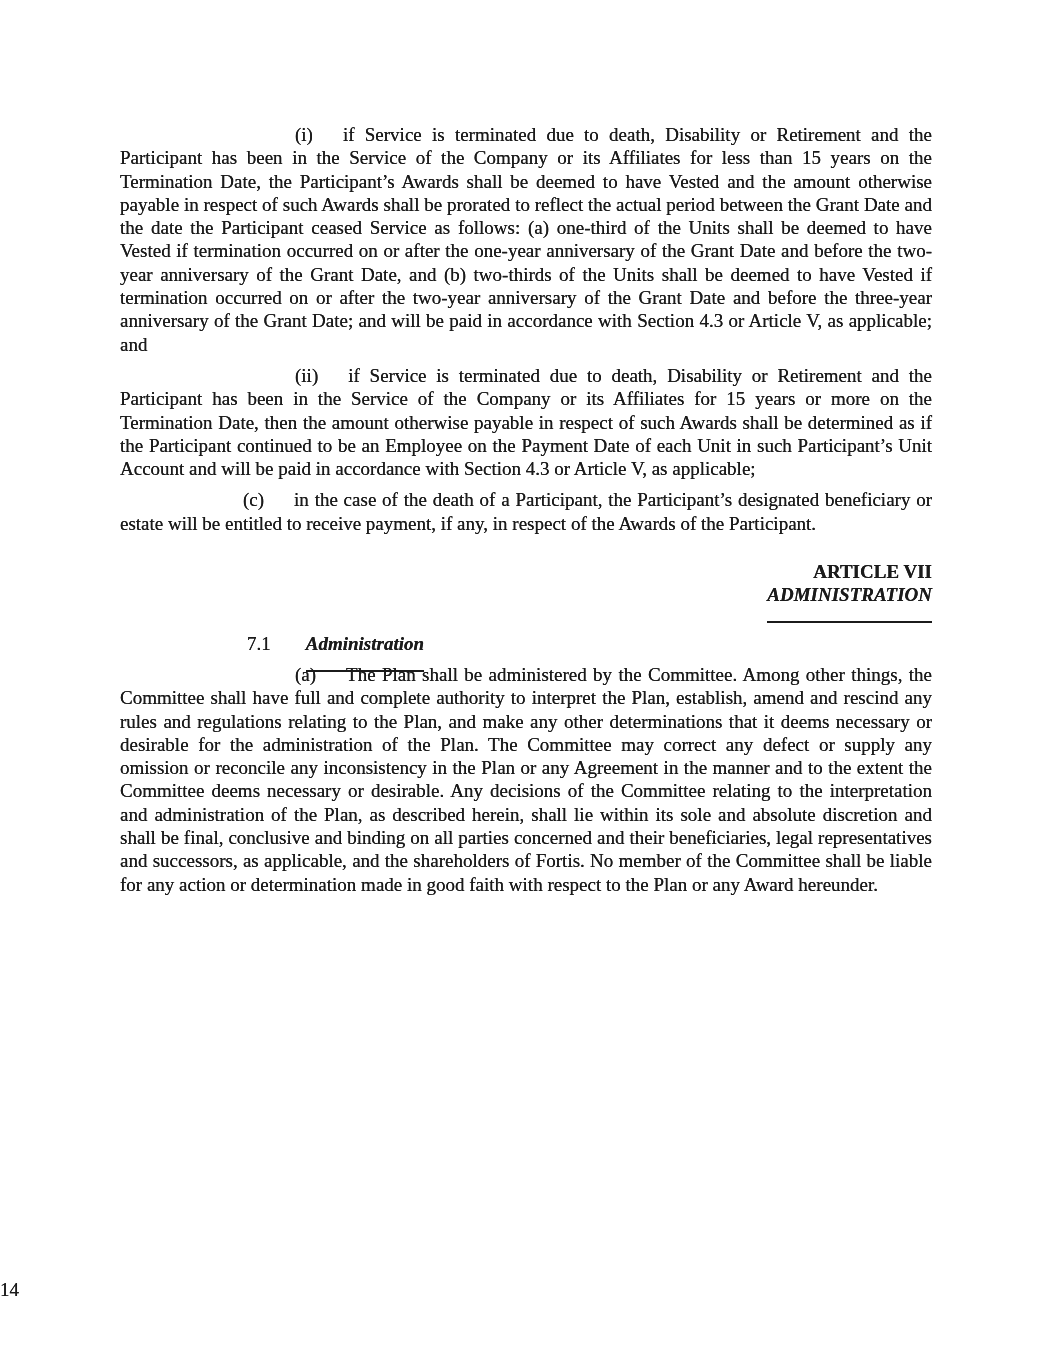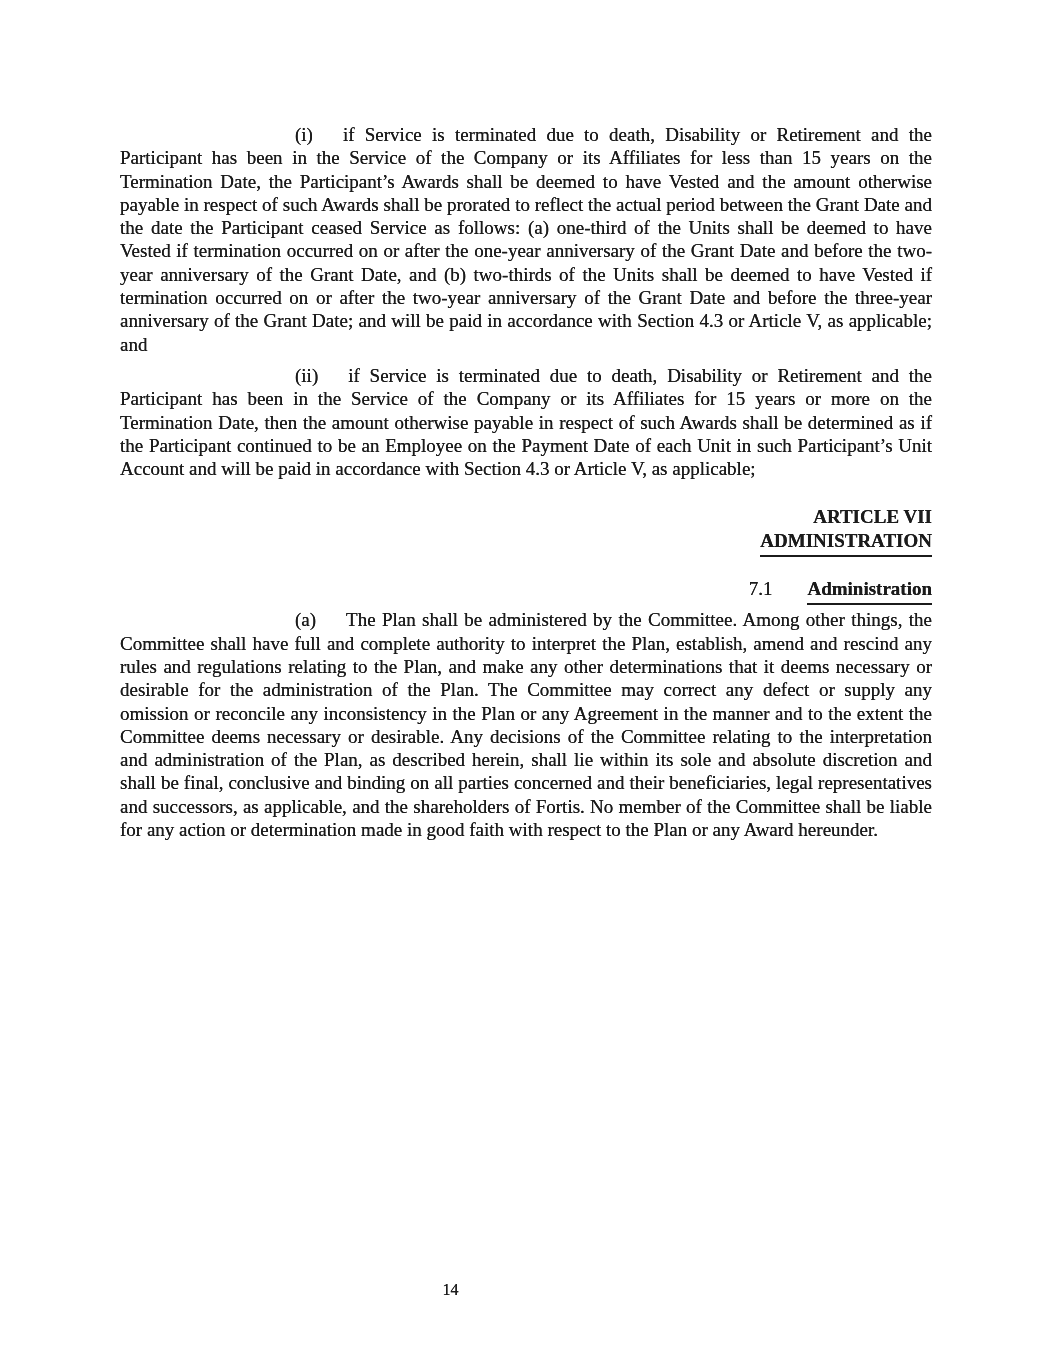--- a/index.html
+++ b/index.html
@@ -50,49 +50,49 @@
   .article-line {
     text-align: right;
     font-weight: bold;
     margin: 25px 0 0 0;
   }
   .article-line.second {
     margin-top: 0;
   }
   .u {
     border-bottom: 2.5px solid #1b1b1b;
-    padding-bottom: 4px;
+    padding-bottom: 16px;
+    font-style: italic;
   }
   .section-heading {
     text-indent: 127px;
-    text-align: right;
   }
   .sec-title {
     font-weight: bold;
   }
   .page-number {
     position: absolute;
     top: 1278px;
     left: 0;
     width: 901px;
-    text-align: center;
-    font-size: 16px;
+    font-size: 19px;
     line-height: 23.3px;
   }
 </style>
 </head>
 <body>
 
 <div class="content">
 
   <p class="para indent-deep first"><span>(i)</span><span class="tab"></span><span>if Service is terminated due to death, Disability or Retirement and the Participant has been in the Service of the Company or its Affiliates for less than 15 years on the Termination Date, the Participant’s Awards shall be deemed to have Vested and the amount otherwise payable in respect of such Awards shall be prorated to reflect the actual period between the Grant Date and the date the Participant ceased Service as follows: (a) one-third of the Units shall be deemed to have Vested if termination occurred on or after the one-year anniversary of the Grant Date and before the two-year anniversary of the Grant Date, and (b) two-thirds of the Units shall be deemed to have Vested if termination occurred on or after the two-year anniversary of the Grant Date and before the three-year anniversary of the Grant Date; and will be paid in accordance with Section 4.3 or Article V, as applicable; and</span></p>
 
   <p class="para indent-deep"><span>(ii)</span><span class="tab"></span><span>if Service is terminated due to death, Disability or Retirement and the Participant has been in the Service of the Company or its Affiliates for 15 years or more on the Termination Date, then the amount otherwise payable in respect of such Awards shall be determined as if the Participant continued to be an Employee on the Payment Date of each Unit in such Participant’s Unit Account and will be paid in accordance with Section 4.3 or Article V, as applicable;</span></p>
 
 
+  <p class="para indent-std"><span>(c)</span><span class="tab"></span><span>in the case of the death of a Participant, the Participant’s designated beneficiary or estate will be entitled to receive payment, if any, in respect of the Awards of the Participant.</span></p>
 
   <p class="article-line"><span>ARTICLE VII</span></p>
 
   <p class="article-line second"><span class="u">ADMINISTRATION</span></p>
 
   <p class="section-heading"><span>7.1</span><span class="tab-mid"></span><span class="sec-title u">Administration</span></p>
 
   <p class="para indent-deep"><span>(a)</span><span class="tab"></span><span>The Plan shall be administered by the Committee. Among other things, the Committee shall have full and complete authority to interpret the Plan, establish, amend and rescind any rules and regulations relating to the Plan, and make any other determinations that it deems necessary or desirable for the administration of the Plan. The Committee may correct any defect or supply any omission or reconcile any inconsistency in the Plan or any Agreement in the manner and to the extent the Committee deems necessary or desirable. Any decisions of the Committee relating to the interpretation and administration of the Plan, as described herein, shall lie within its sole and absolute discretion and shall be final, conclusive and binding on all parties concerned and their beneficiaries, legal representatives and successors, as applicable, and the shareholders of Fortis.  No member of the Committee shall be liable for any action or determination made in good faith with respect to the Plan or any Award hereunder.</span></p>
 
 

